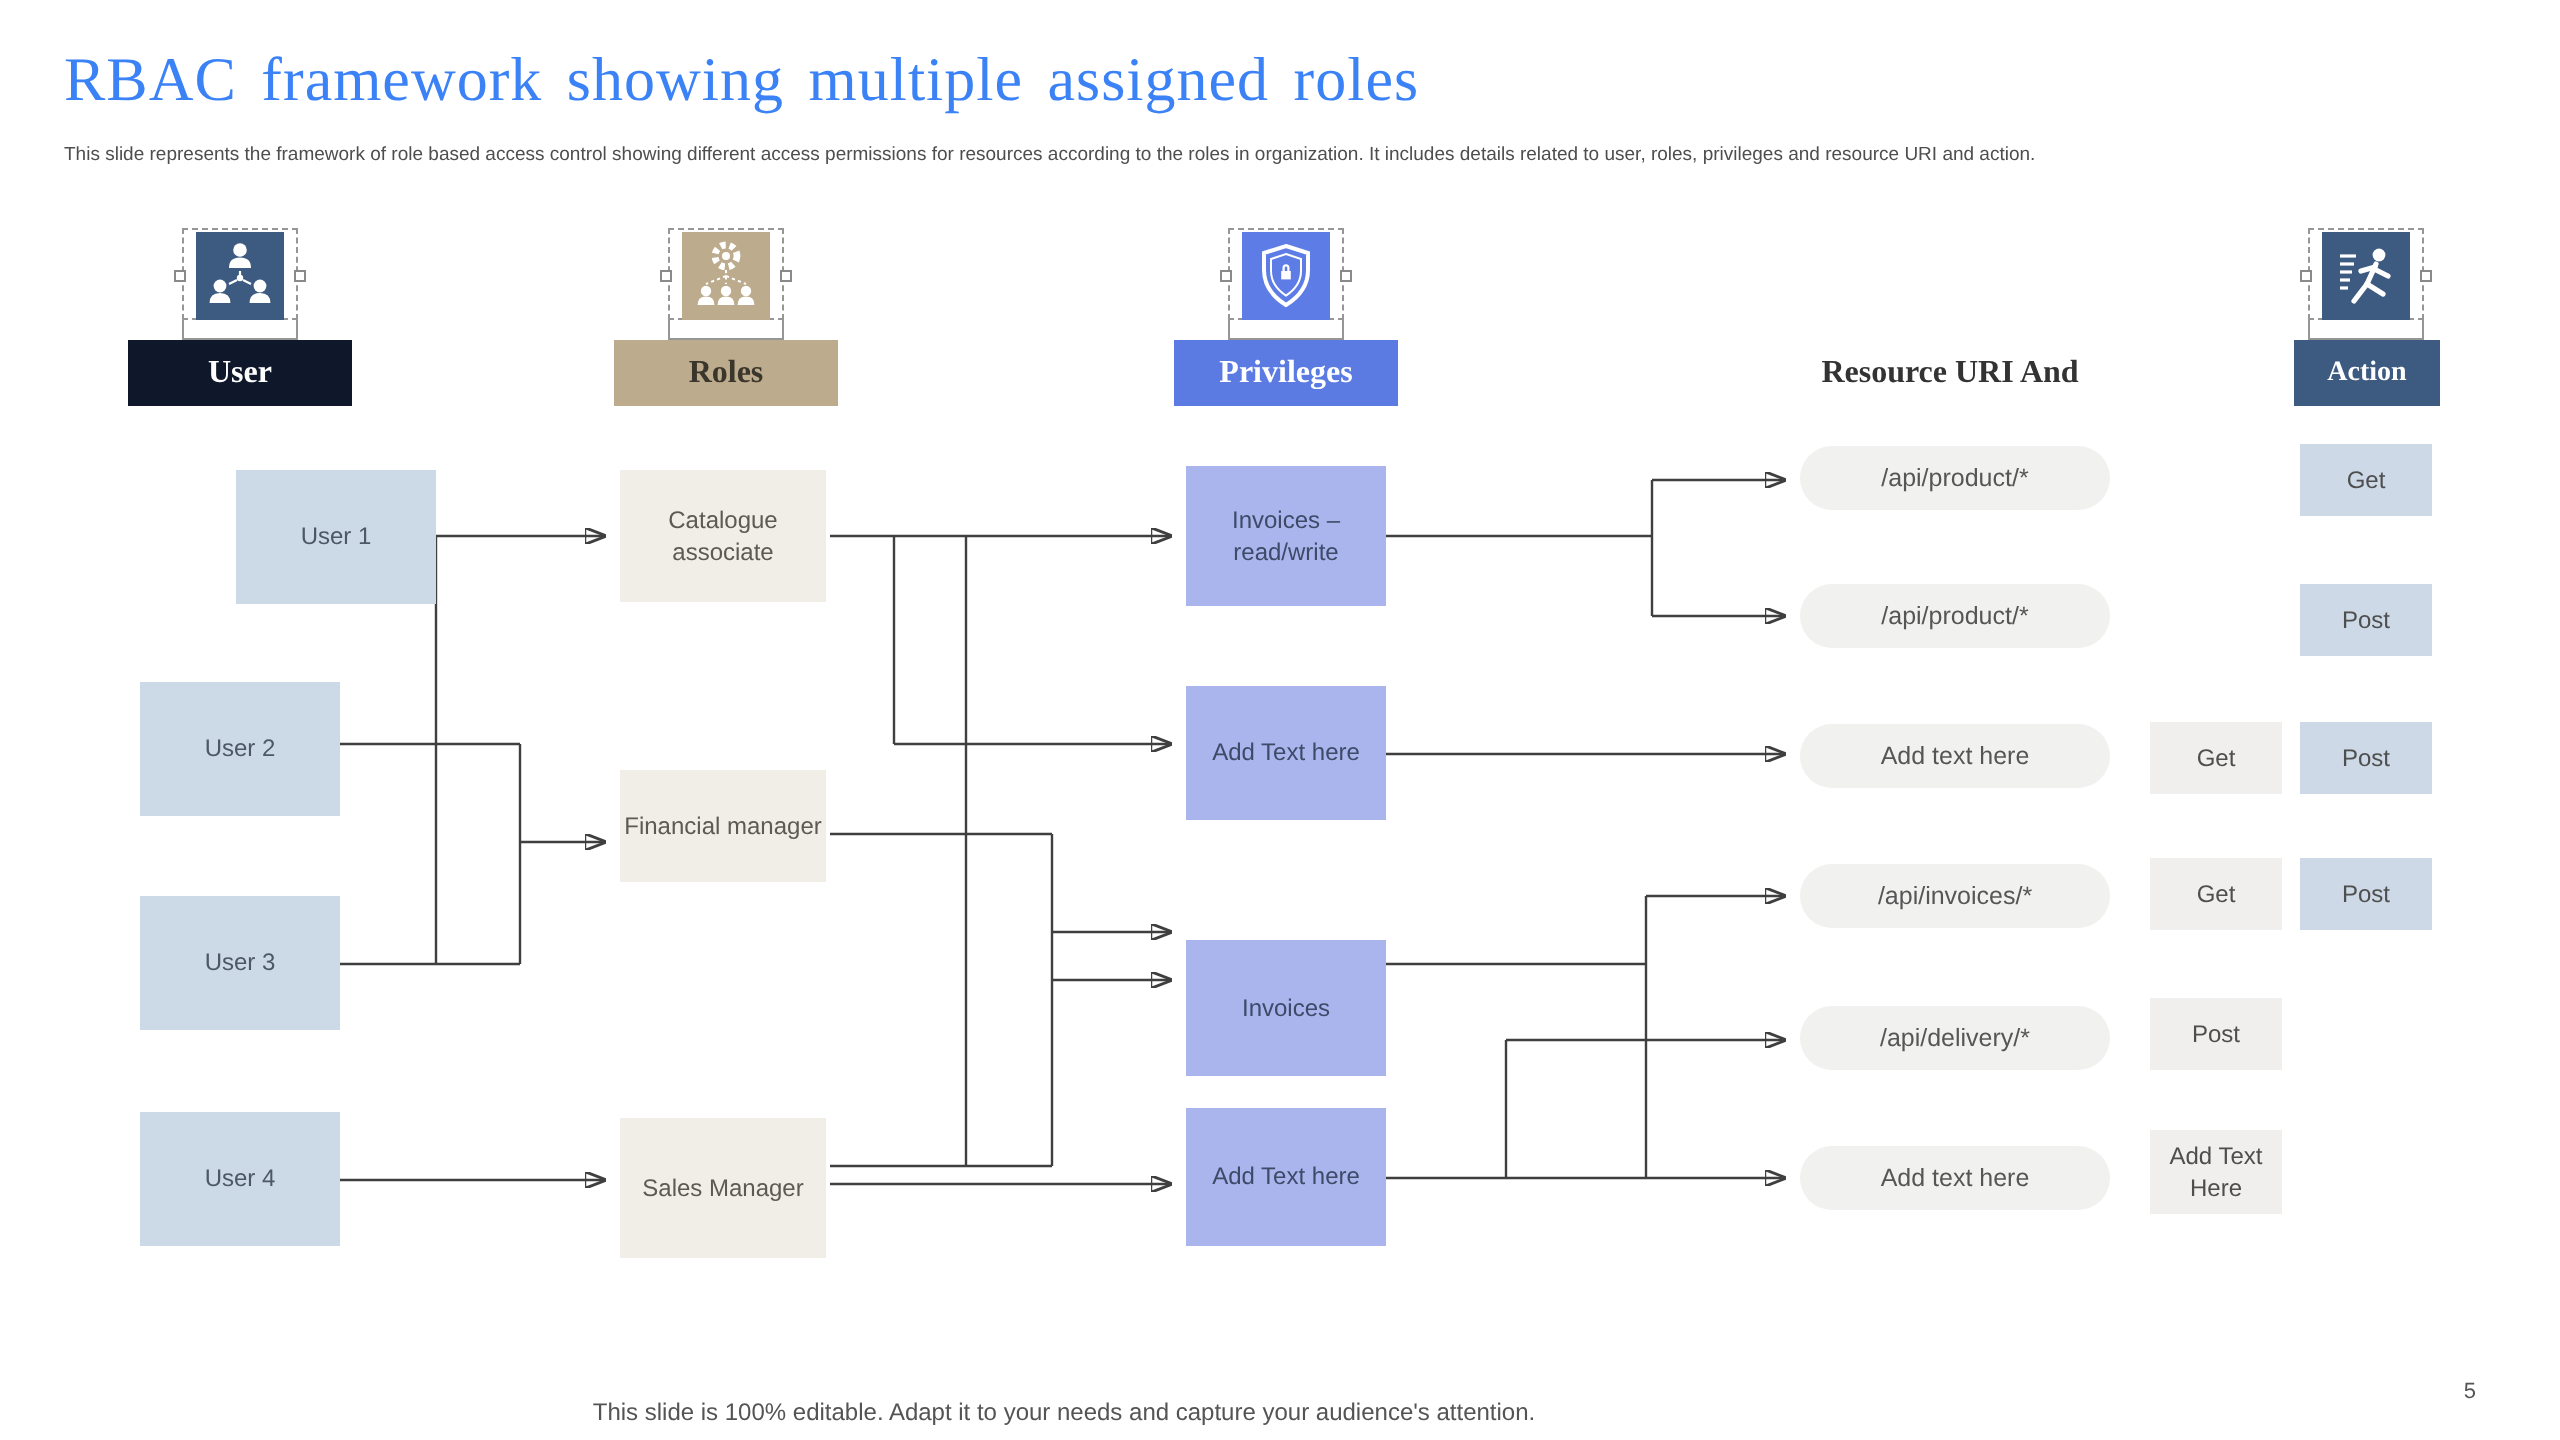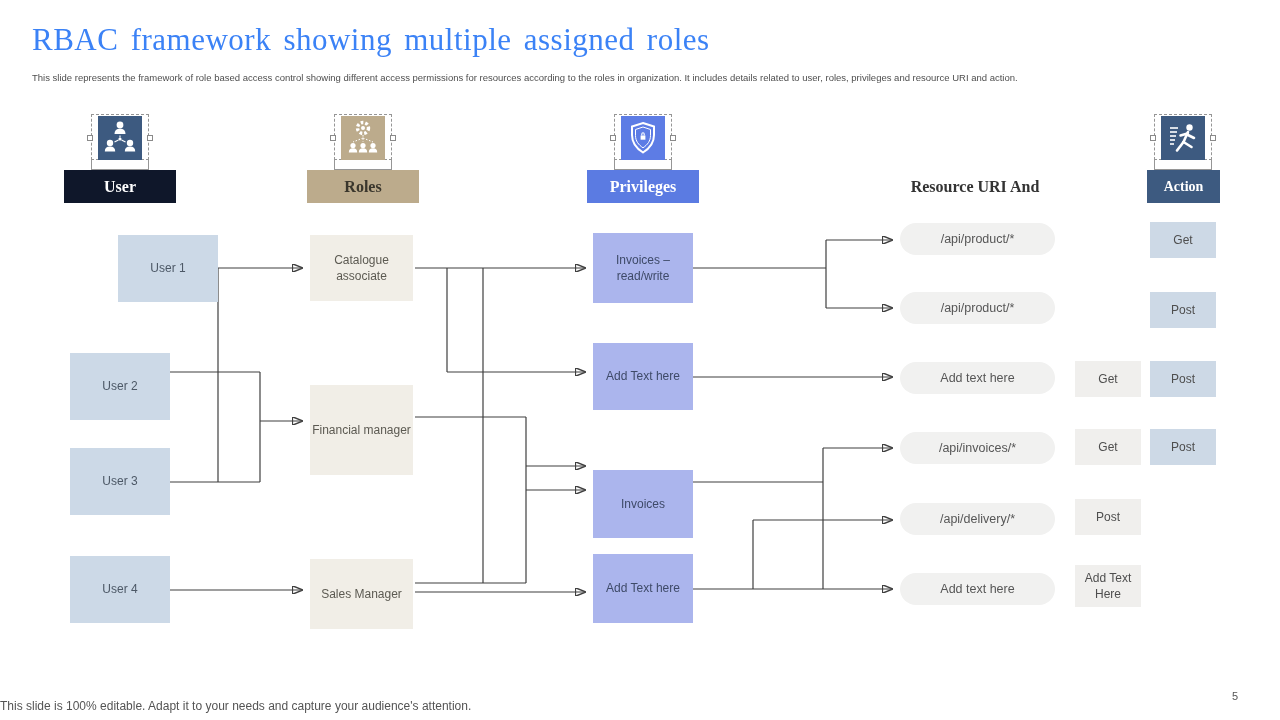--- a/index.html
+++ b/index.html
@@ -42,21 +42,21 @@
   .role-box { left:310px; width:103px; background:#f1eee7; color:#5c5a52; }
   .priv-box { left:593px; width:100px; background:#abb5ed; color:#3e4a68; padding:0 10px; }
   .pill { left:900px; width:155px; height:32px; background:#f1f1f0;
     border-radius:16px; color:#565656; font-size:12.5px; }
   .action-btn { width:66px; height:36px; color:#4e4e4e; padding:0 4px; }
   .a-blue { background:#cdd9e6; } .a-gray { background:#f0efed; }
 
   .connectors { position:absolute; left:0; top:0; width:1280px; height:720px; pointer-events:none; }
   .connectors path { stroke:#3f3f3f; stroke-width:1.2; fill:none; }
 
-  .footer-note { position:absolute; left:0; top:699px; width:1064px; 
+  .footer-note { position:absolute; left:0; top:699px; width:1064px; text-align:center;
     font-size:12px; color:#545454; }
   .page-number { position:absolute; right:42px; top:690px; font-size:11px; color:#555555; }
 </style>
 </head>
 <body>
 
 <div class="slide-title">RBAC framework showing multiple assigned roles</div>
 <div class="slide-subtitle">This slide represents the framework of role based access control showing different access permissions for resources according to the roles in organization. It includes details related to user, roles, privileges and resource URI and action.</div>
 
 <svg class="connectors" viewBox="0 0 1280 720">
@@ -183,26 +183,26 @@
   </svg>
 </div>
 
 <div class="header-bar hdr-user">User</div>
 <div class="header-bar hdr-roles">Roles</div>
 <div class="header-bar hdr-priv">Privileges</div>
 <div class="header-bar hdr-res">Resource URI And</div>
 <div class="header-bar hdr-action">Action</div>
 
 <div class="node user-box" style="top:235px;margin-left:48px;">User 1</div>
-<div class="node user-box" style="top:353px;">User 2</div>
+<div class="node user-box" style="top:341px;">User 2</div>
 <div class="node user-box" style="top:448px;">User 3</div>
 <div class="node user-box" style="top:556px;">User 4</div>
 
 <div class="node role-box" style="top:235px;height:66px;">Catalogue associate</div>
-<div class="node role-box" style="top:385px;height:90px;">Financial manager</div>
+<div class="node role-box" style="top:385px;height:56px;">Financial manager</div>
 <div class="node role-box" style="top:559px;height:70px;">Sales Manager</div>
 
 <div class="node priv-box" style="top:233px;height:70px;">Invoices – read/write</div>
 <div class="node priv-box" style="top:343px;height:67px;">Add Text here</div>
 <div class="node priv-box" style="top:448px;height:68px;margin-top:22px;">Invoices</div>
 <div class="node priv-box" style="top:554px;height:69px;">Add Text here</div>
 
 <div class="node pill" style="top:223px;">/api/product/*</div>
 <div class="node pill" style="top:292px;">/api/product/*</div>
 <div class="node pill" style="top:362px;">Add text here</div>

